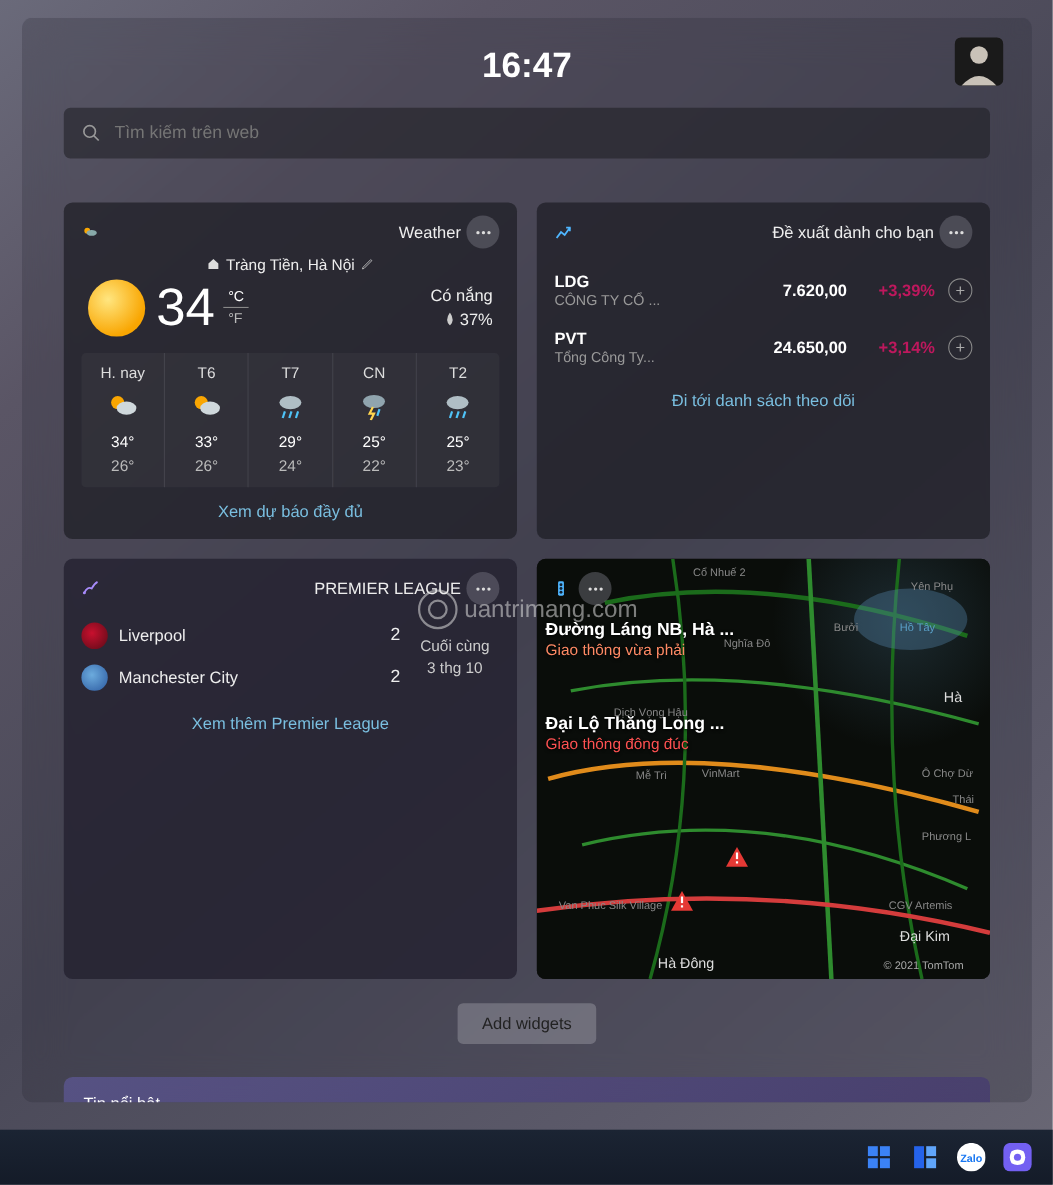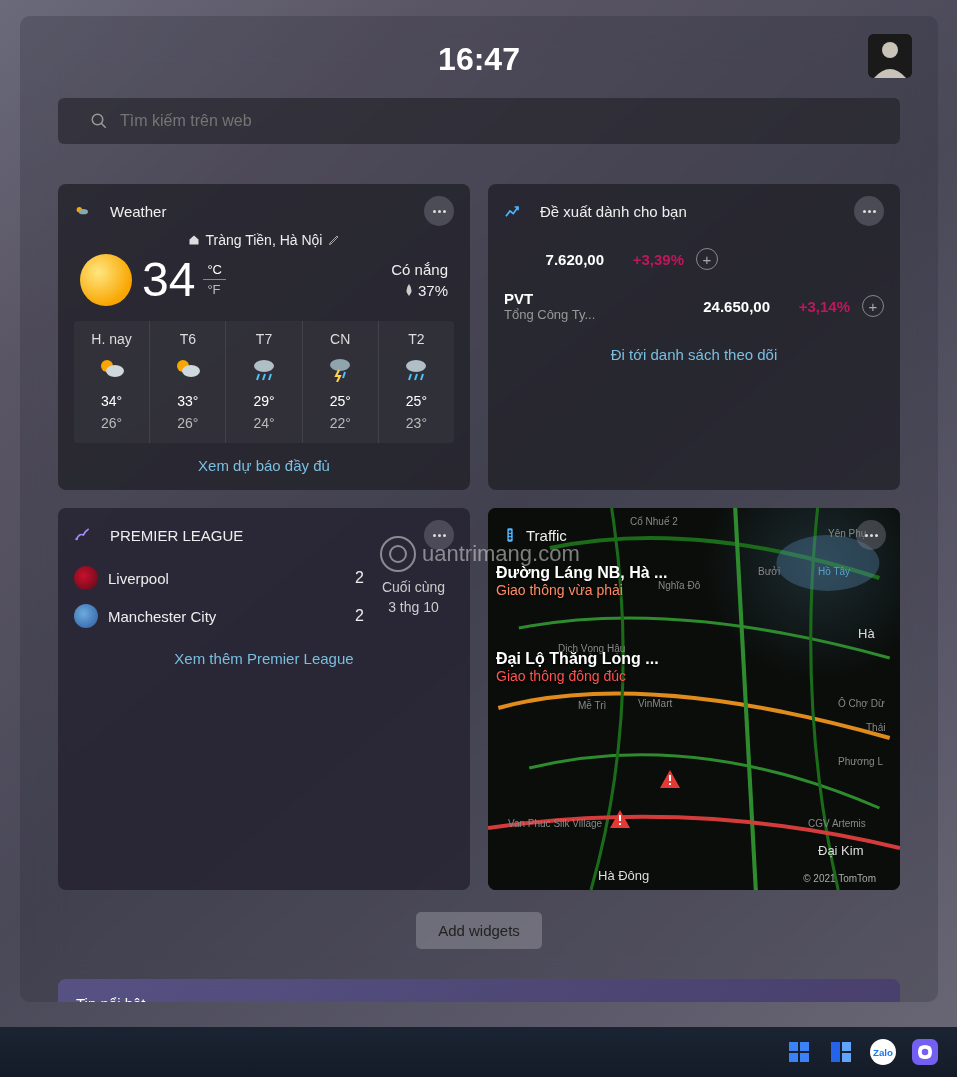--- a/index.html
+++ b/index.html
@@ -41,21 +41,21 @@
     overflow: hidden;
   }
   .avatar svg { width: 100%; height: 100%; }
   .search {
     margin-top: 16px;
     height: 46px;
     background: rgba(30,30,35,0.55);
     border-radius: 6px;
     display: flex;
     align-items: center;
-    padding: 0 32px;
+    padding: 0 16px;
     gap: 12px;
   }
   .search input {
     flex: 1;
     background: transparent;
     border: none;
     outline: none;
     color: #bbb;
     font-size: 16px;
   }
@@ -68,22 +68,23 @@
   .card {
     background: rgba(30,30,38,0.72);
     border-radius: 8px;
     padding: 14px 16px 16px 16px;
     color: #ddd;
     position: relative;
   }
   .card-head {
     display: flex;
     align-items: center;
-    gap: 20px;
+    gap: 5px;
     height: 26px;
+    text-align: right;
   }
   .card-title { font-size: 15px; flex: 1; color: #eee; }
   .more-btn {
     width: 30px; height: 30px;
     border-radius: 50%;
     background: rgba(120,120,130,0.45);
     display: flex; align-items: center; justify-content: center;
     gap: 2px;
     cursor: pointer;
   }
@@ -351,20 +352,24 @@
           </svg>
         <div class="card-title">Đề xuất dành cho bạn</div>
         <div class="more-btn">
             <span></span>
             <span></span>
             <span></span>
           </div>
       </div>
       <div id="stocks-body" class="stocks-body">
           <div class="stock-row">
+            <div class="stock-left">
+              <div class="stock-sym">LDG</div>
+              <div class="stock-co">CÔNG TY CỔ ...</div>
+            </div>
     <div class="stock-price">7.620,00</div>
     <div class="stock-chg">+3,39%</div>
     <div class="stock-add">+</div>
           </div>
           <div class="stock-row">
             <div class="stock-left">
               <div class="stock-sym">PVT</div>
               <div class="stock-co">Tổng Công Ty...</div>
             </div>
     <div class="stock-price">24.650,00</div>
@@ -451,21 +456,20 @@
             <rect x="9" y="13" width="2" height="2" fill="#fff"></rect>
           </svg>
       </div>
       <div class="traffic-head">
         <svg width="16" height="16" viewBox="0 0 24 24">
             <rect x="8" y="2" width="8" height="20" rx="2" fill="#4fb6ff"></rect>
             <circle cx="12" cy="7" r="2" fill="#123"></circle>
             <circle cx="12" cy="12" r="2" fill="#123"></circle>
             <circle cx="12" cy="17" r="2" fill="#123"></circle>
           </svg>
-        <div class="card-title">Traffic</div>
         <div class="more-btn">
             <span></span>
             <span></span>
             <span></span>
           </div>
       </div>
       <div id="traffic-alerts">
           <div class="traffic-alert" style="top: 56px;">
             <div class="road">Đường Láng NB, Hà ...</div>
     <div class="status" style="color:#ff8a65">Giao thông vừa phải</div>

